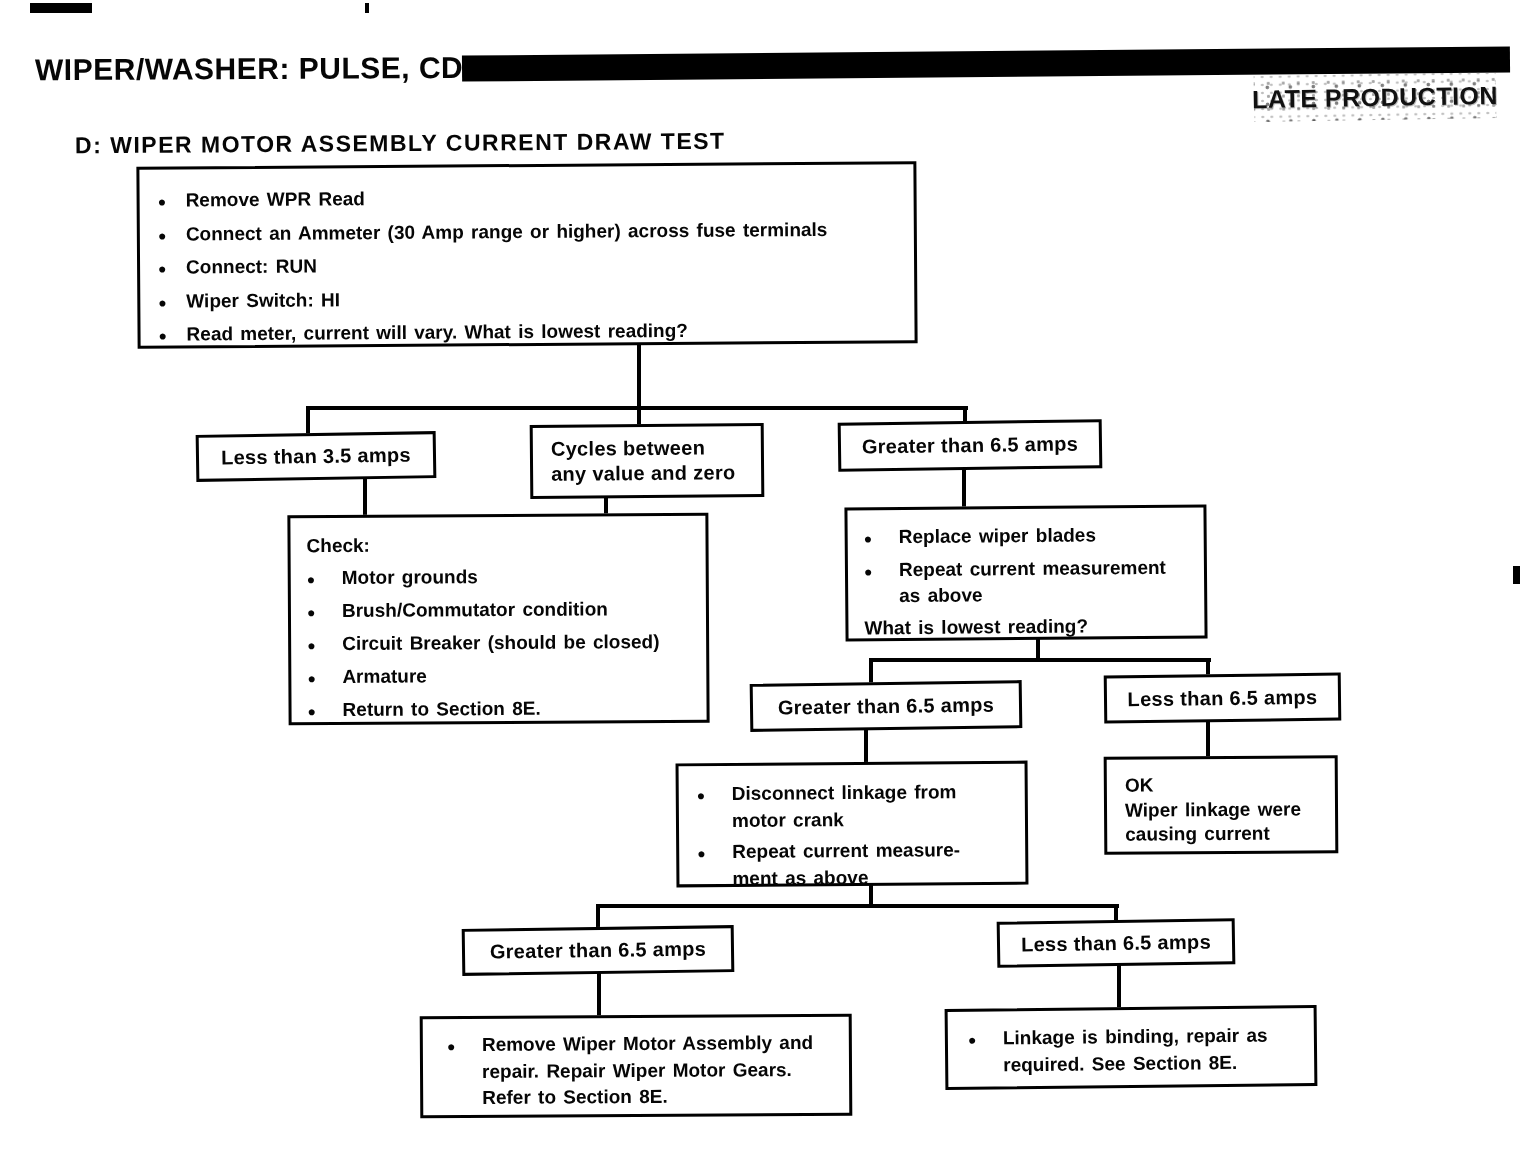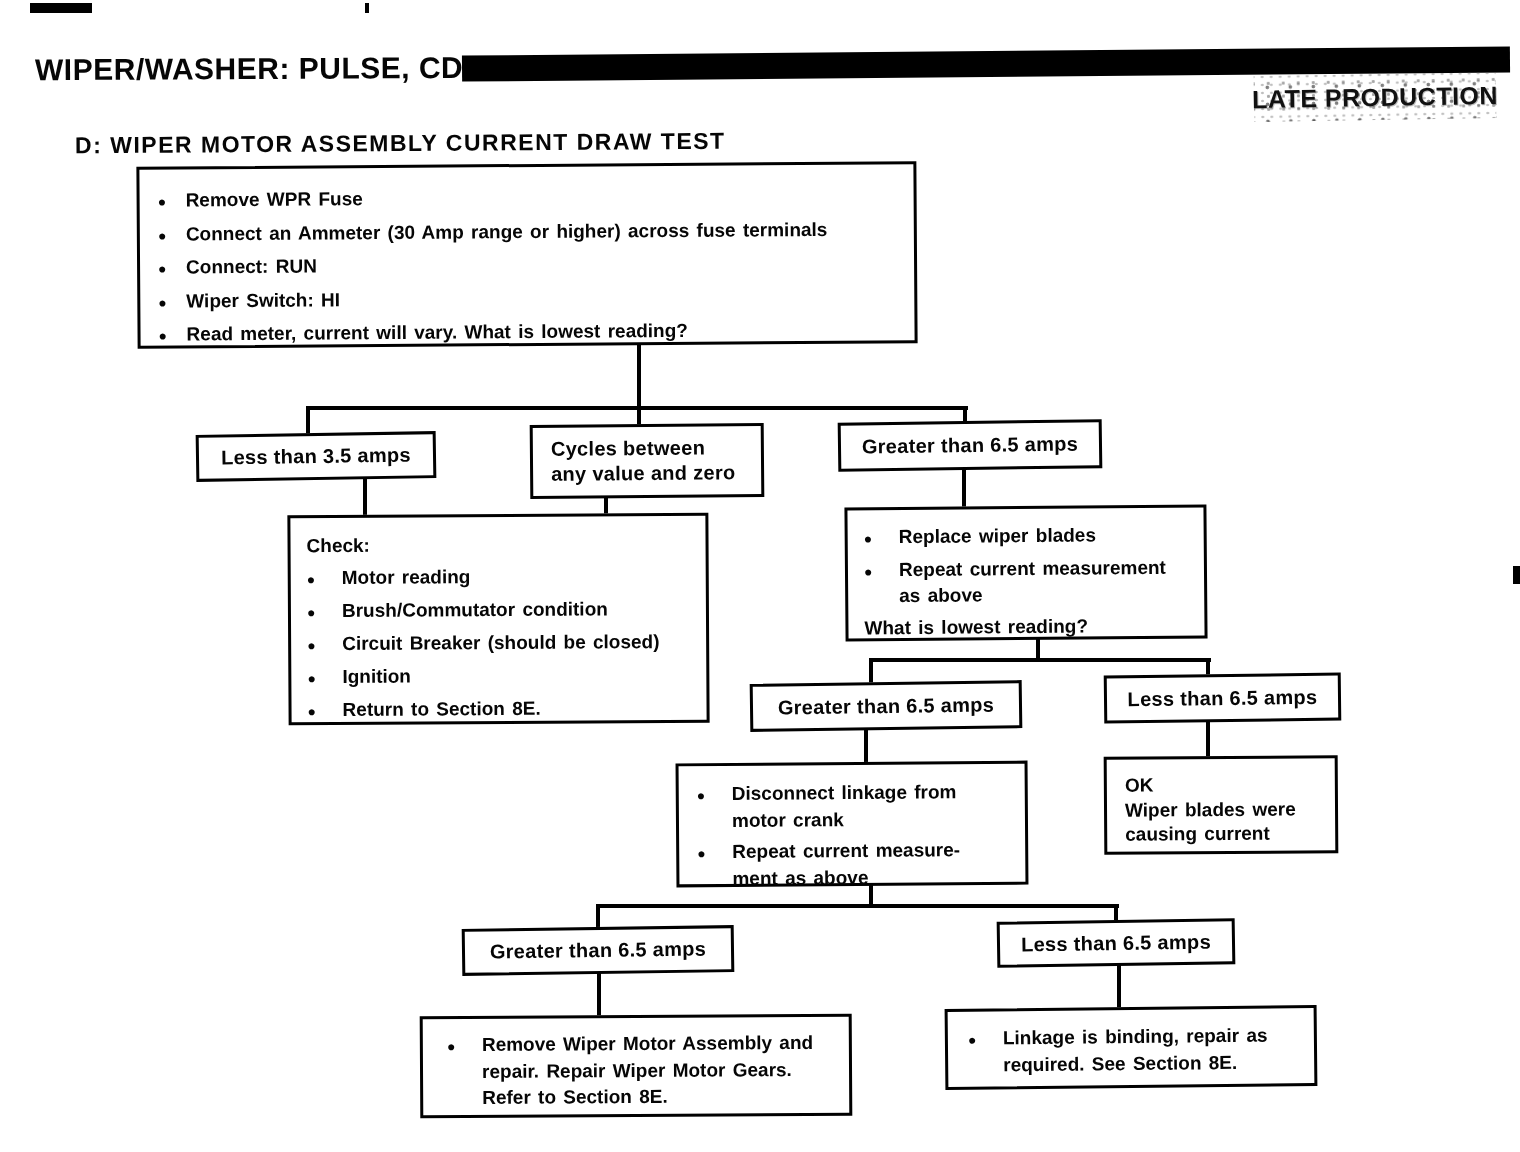--- a/index.html
+++ b/index.html
@@ -88,21 +88,21 @@
   <div class="artifact" style="left:1513px;top:566px;width:7px;height:18px;"></div>
 
   <div class="hdr-title">WIPER/WASHER: PULSE, CD4</div>
   <div class="hdr-bar"></div>
   <div class="stamp">LATE PRODUCTION</div>
   <div class="sec-title">D: WIPER MOTOR ASSEMBLY CURRENT DRAW TEST</div>
 
   <div class="box start" style="left:137px;top:164px;width:780px;height:182px;transform:rotate(-0.4deg);">
     <div class="brow">
       <span class="dot"></span>
-      <span class="btxt ln">Remove WPR Fuse</span>
+      <span class="btxt ln">Remove WPR Read</span>
     </div>
     <div class="brow">
       <span class="dot"></span>
       <span class="btxt ln">Connect an Ammeter (30 Amp range or higher) across fuse terminals</span>
     </div>
     <div class="brow">
       <span class="dot"></span>
       <span class="btxt ln">Connect: RUN</span>
     </div>
     <div class="brow">
@@ -133,33 +133,33 @@
   </div>
 
   <div class="conn" style="left:363px;top:478px;width:4px;height:40px;"></div>
   <div class="conn" style="left:604px;top:496px;width:4px;height:22px;"></div>
   <div class="conn" style="left:962px;top:468px;width:4px;height:40px;"></div>
 
   <div class="box check-box" style="left:288px;top:514px;width:421px;height:210px;transform:rotate(-0.35deg);">
     <div class="check-heading">Check:</div>
     <div class="brow">
       <span class="dot"></span>
-      <span class="btxt ln">Motor reading</span>
+      <span class="btxt ln">Motor grounds</span>
     </div>
     <div class="brow">
       <span class="dot"></span>
       <span class="btxt ln">Brush/Commutator condition</span>
     </div>
     <div class="brow">
       <span class="dot"></span>
       <span class="btxt ln">Circuit Breaker (should be closed)</span>
     </div>
     <div class="brow">
       <span class="dot"></span>
-      <span class="btxt ln">Ignition</span>
+      <span class="btxt ln">Armature</span>
     </div>
     <div class="brow">
       <span class="dot"></span>
       <span class="btxt ln">Return to Section 8E.</span>
     </div>
   </div>
 
   <div class="box action" style="left:845px;top:506px;width:362px;height:134px;padding:14px 0 0 16px;transform:rotate(-0.5deg);">
     <div class="brow">
       <span class="dot"></span>
@@ -204,21 +204,21 @@
       <span class="dot"></span>
       <span class="btxt">
         <span class="ln">Repeat current measure-</span>
         <span class="ln">ment as above</span>
       </span>
     </div>
   </div>
 
   <div class="box ok-box" style="left:1104px;top:756px;width:234px;height:98px;transform:rotate(-0.4deg);">
     <span class="ln">OK</span>
-    <span class="ln">Wiper blades were</span>
+    <span class="ln">Wiper linkage were</span>
     <span class="ln">causing current</span>
   </div>
 
   <div class="conn" style="left:869px;top:884px;width:4px;height:22px;"></div>
   <div class="conn" style="left:596px;top:904px;width:523px;height:4px;"></div>
   <div class="conn" style="left:596px;top:904px;width:4px;height:26px;"></div>
   <div class="conn" style="left:1114px;top:904px;width:4px;height:18px;"></div>
 
   <div class="box decision" style="left:462px;top:927px;width:272px;height:47px;transform:rotate(-0.8deg);">
     <span>Greater than 6.5 amps</span>

